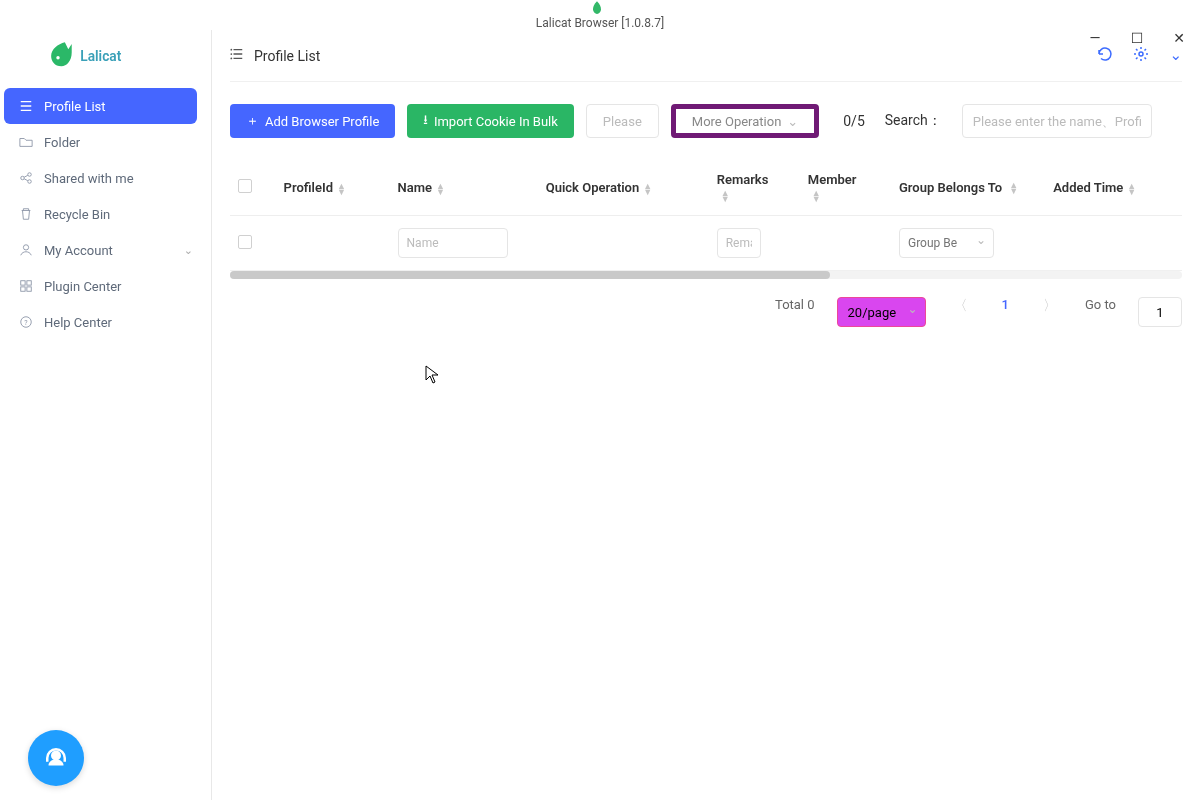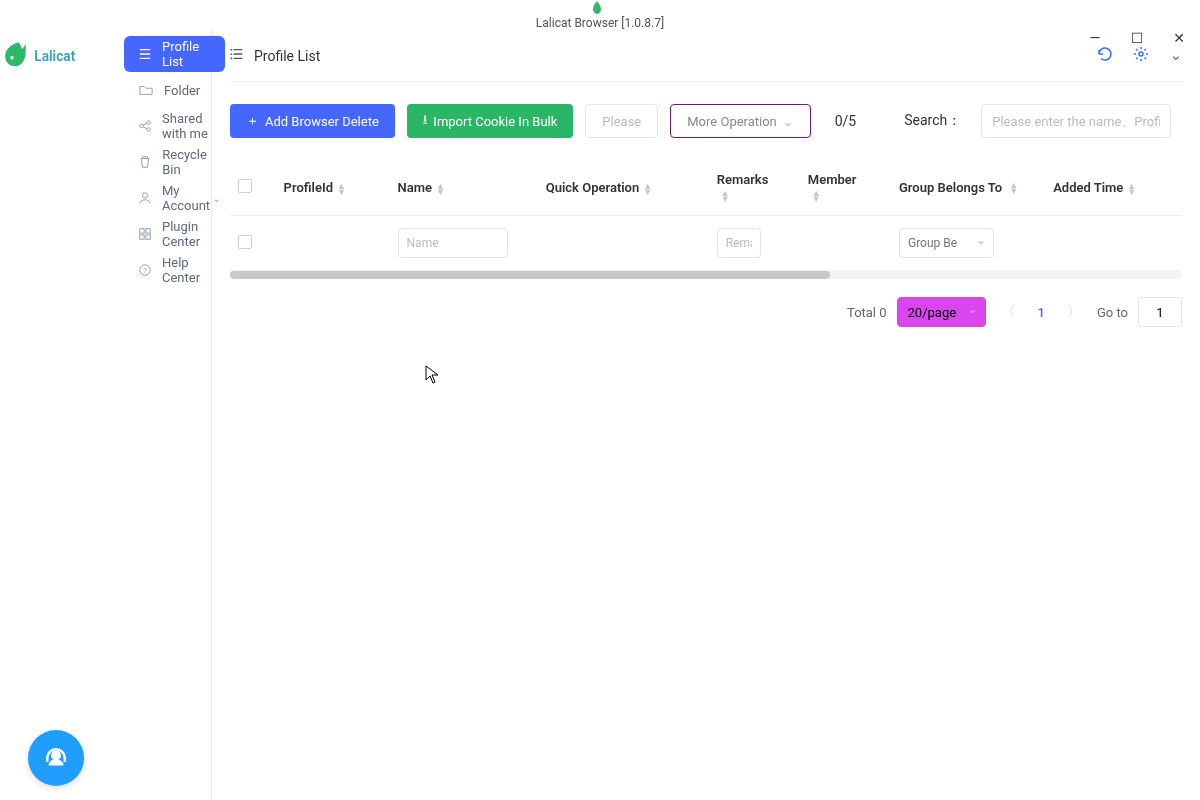--- a/index.html
+++ b/index.html
@@ -5,21 +5,21 @@
 * { margin: 0; padding: 0; box-sizing: border-box; font-family: -apple-system, BlinkMacSystemFont, "Segoe UI", Roboto, sans-serif; }
 body { width: 1200px; height: 800px; background: #fff; overflow: hidden; position: relative; }
 
 .titlebar { height: 30px; display: flex; align-items: center; padding: 0 12px; font-size: 12px; color: #555; flex-direction: column; }
 .titlebar-icon { width: 16px; height: 16px; margin-right: 6px; display: inline-flex; align-items: center; }
 .titlebar-controls { margin-left: auto; display: flex; gap: 24px; font-size: 14px; color: #333; }
 .titlebar-controls span { cursor: pointer; width: 18px; text-align: center; }
 
 .app { display: flex; height: 770px; }
 
-.sidebar { width: 212px; border-right: 1px solid #e8e8e8; display: flex; flex-direction: row; }
+.sidebar { width: 212px; border-right: 1px solid #e8e8e8; display: flex; flex-direction: column; }
 .logo-row { height: 52px; display: flex; align-items: center; justify-content: center; padding: 6px 0; }
 .logo-row svg { height: 36px; }
 .nav { padding: 6px 4px; }
 .nav-item { display: flex; align-items: center; height: 36px; padding: 0 14px; margin: 0 0 0 0; border-radius: 6px; font-size: 13px; color: #5f6a7a; cursor: pointer; position: relative; }
 .nav-item.active { background: #4566ff; color: #fff; margin: 0 10px 0 0; }
 .nav-item .nav-icon { width: 16px; height: 16px; margin-right: 10px; display: inline-flex; align-items: center; justify-content: center; }
 .nav-item .chev { margin-left: auto; font-size: 11px; color: #aaa; }
 
 .support-fab { position: absolute; left: 28px; bottom: 14px; width: 56px; height: 56px; border-radius: 50%; background: #1f9eff; display: flex; align-items: center; justify-content: center; color: #fff; cursor: pointer; box-shadow: 0 2px 6px rgba(0,0,0,.15); }
 
@@ -28,42 +28,42 @@
 .topbar .list-icon { margin-right: 10px; color: #555; }
 .topbar-title { font-size: 14px; color: #333; }
 .topbar-actions { margin-left: auto; display: flex; gap: 20px; color: #3d6cff; font-size: 15px; }
 .topbar-actions span { cursor: pointer; }
 
 .toolbar { display: flex; align-items: center; gap: 12px; padding: 22px 0 22px 0; }
 .btn { height: 34px; border: none; border-radius: 4px; padding: 0 16px; font-size: 13px; cursor: pointer; display: inline-flex; align-items: center; gap: 6px; }
 .btn-primary { background: #4566ff; color: #fff; }
 .btn-success { background: #2ab665; color: #fff; }
 .btn-plain { background: #fff; color: #bbb; border: 1px solid #e5e5e5; }
-.btn-more { background: #fff; color: #888; border: 1px solid #701a75; }
+.btn-more { background: #fff; color: #888; border: 5px solid #701a75; }
 .counter { margin-left: 12px; font-size: 14px; color: #333; }
-.search-label { margin-left: 36px; font-size: 14px; color: #333; }
+.search-label { margin-left: 8px; font-size: 14px; color: #333; }
 .search-input { height: 34px; width: 190px; border: 1px solid #e5e5e5; border-radius: 4px; padding: 0 10px; font-size: 13px; color: #333; margin-left: 8px; }
 .search-input::placeholder { color: #bbb; }
 
 .table { width: 100%; border-collapse: collapse; font-size: 13px; }
 .table thead th { text-align: left; font-weight: 600; color: #333; padding: 12px 8px; border-bottom: 1px solid #eee; font-size: 13px; white-space: nowrap; }
 .table thead th.two-line { line-height: 1.2; }
 .sort-arrows { color: #c5c5c5; font-size: 9px; display: inline-flex; flex-direction: column; line-height: 6px; margin-left: 4px; vertical-align: middle; }
 .table td { padding: 12px 8px; border-bottom: 1px solid #f0f0f0; }
 .checkbox { width: 14px; height: 14px; border: 1px solid #d0d0d0; border-radius: 2px; display: inline-block; cursor: pointer; background: #fff; }
 .filter-input { height: 30px; border: 1px solid #e5e5e5; border-radius: 4px; padding: 0 8px; font-size: 12px; color: #333; width: 100%; }
 .filter-input::placeholder { color: #bbb; }
 .filter-select { height: 30px; border: 1px solid #e5e5e5; border-radius: 4px; padding: 0 24px 0 8px; font-size: 12px; color: #bbb; background: #fff; appearance: none; position: relative; width: 100%; }
 .select-wrap { position: relative; width: 100%; }
 .select-wrap::after { content: "⌄"; position: absolute; right: 8px; top: 5px; color: #bbb; font-size: 12px; pointer-events: none; }
 
 .hscroll-track { height: 8px; background: #f3f3f3; position: relative; border-radius: 4px; margin-top: 0; }
 .hscroll-thumb { position: absolute; left: 0; top: 0; height: 8px; width: 600px; background: #c9c9c9; border-radius: 4px; }
 
-.pagination { display: flex; align-items: center; gap: 10px; padding: 18px 0; justify-content: flex-end; font-size: 13px; color: #666; }
+.pagination { display: flex; align-items: flex-start; gap: 22px; padding: 18px 0; justify-content: flex-end; font-size: 13px; color: #666; }
 .page-select-wrap { position: relative; }
 .page-select { height: 30px; border: 1px solid #ec4899; border-radius: 4px; padding: 0 28px 0 10px; font-size: 13px; background: #d946ef; appearance: none; cursor: pointer; }
 .page-select-wrap::after { content: "⌄"; position: absolute; right: 8px; top: 5px; color: #bbb; font-size: 12px; pointer-events: none; }
 .page-nav { color: #ccc; cursor: pointer; padding: 0 6px; font-size: 14px; }
 .page-current { color: #4566ff; font-weight: 500; padding: 0 6px; }
 .goto-input { height: 30px; width: 44px; border: 1px solid #e5e5e5; border-radius: 4px; text-align: center; font-size: 13px; }
 
 .cursor-pointer { position: absolute; left: 425px; top: 365px; pointer-events: none; }
 </style>
 </head>
@@ -178,21 +178,21 @@
               <circle cx="8" cy="8" r="2" fill="none" stroke="#3d6cff" stroke-width="1.5"></circle>
               <path d="M8 1v2M8 13v2M1 8h2M13 8h2M3 3l1.5 1.5M11.5 11.5L13 13M3 13l1.5-1.5M11.5 4.5L13 3" stroke="#3d6cff" stroke-width="1.5"></path>
             </svg></span>
         <span>⌄</span>
       </div>
     </div>
 
     <div class="toolbar">
       <button class="btn btn-primary">
         <span>＋</span>
-        <span>Add Browser Delete</span>
+        <span>Add Browser Profile</span>
       </button>
       <button class="btn btn-success">
         <span>⭳</span>
         <span>Import Cookie In Bulk</span>
       </button>
       <button class="btn btn-plain">
         <span>Please</span>
       </button>
       <button class="btn btn-more">
         <span>More Operation</span>

